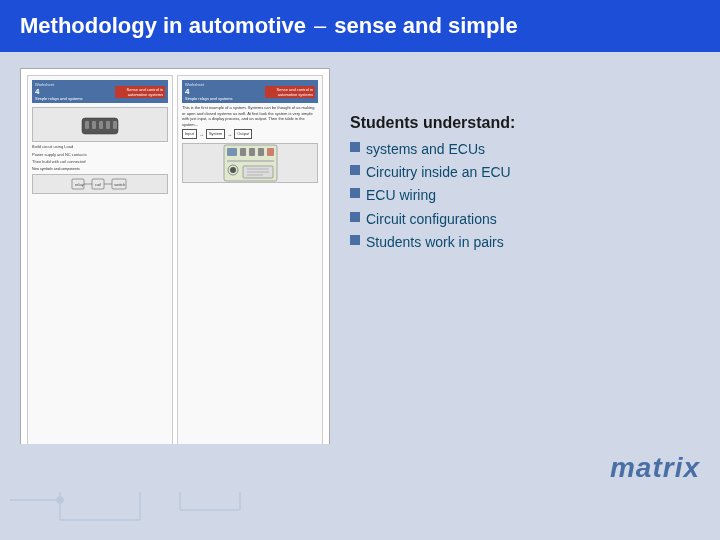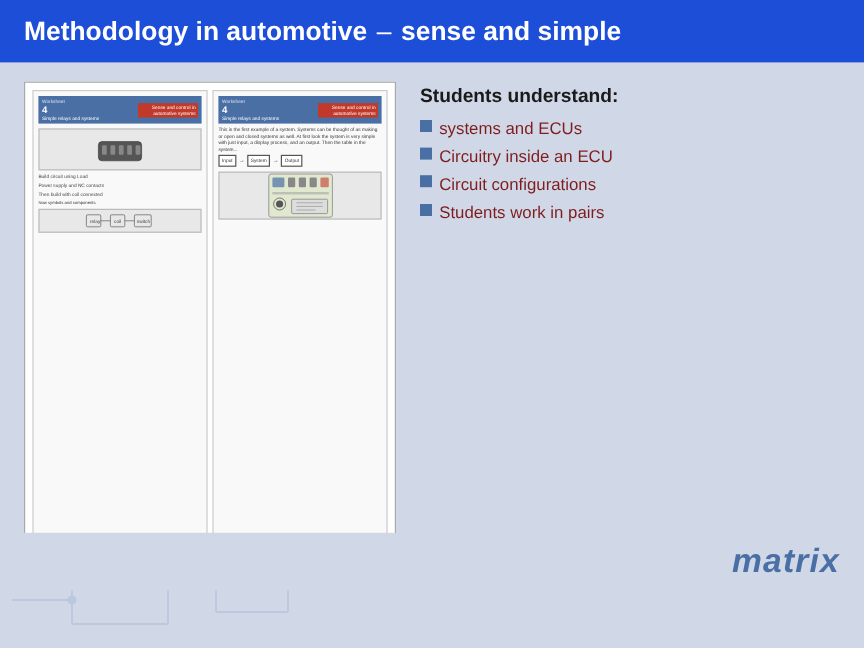--- a/index.html
+++ b/index.html
@@ -126,37 +126,38 @@
       overflow: hidden;
     }
 
     
     .info-panel {
       flex: 1;
       display: flex;
       flex-direction: column;
       justify-content: flex-start;
       padding-top: 4px;
+      margin-top: 42px;
     }
 
     .students-understand {
       font-size: 16px;
       font-weight: bold;
       color: #1a1a1a;
       margin-bottom: 8px;
     }
 
     .bullet-list {
       list-style: none;
       padding: 0;
     }
 
     .bullet-list li {
       font-size: 14px;
-      color: #7f1d1d;
+      color: #0c4a6e;
       margin-bottom: 5px;
       display: flex;
       align-items: flex-start;
       line-height: 1.3;
     }
 
     .bullet-square {
       display: inline-block;
       width: 10px;
       height: 10px;
@@ -353,20 +354,24 @@
         <li>
           <span class="bullet-square"></span>
           <span>systems and ECUs</span>
         </li>
         <li>
           <span class="bullet-square"></span>
           <span>Circuitry inside an ECU</span>
         </li>
         <li>
           <span class="bullet-square"></span>
+          <span>ECU wiring</span>
+        </li>
+        <li>
+          <span class="bullet-square"></span>
           <span>Circuit configurations</span>
         </li>
         <li>
           <span class="bullet-square"></span>
           <span>Students work in pairs</span>
         </li>
       </ul>
     </div>
 
   </div>

